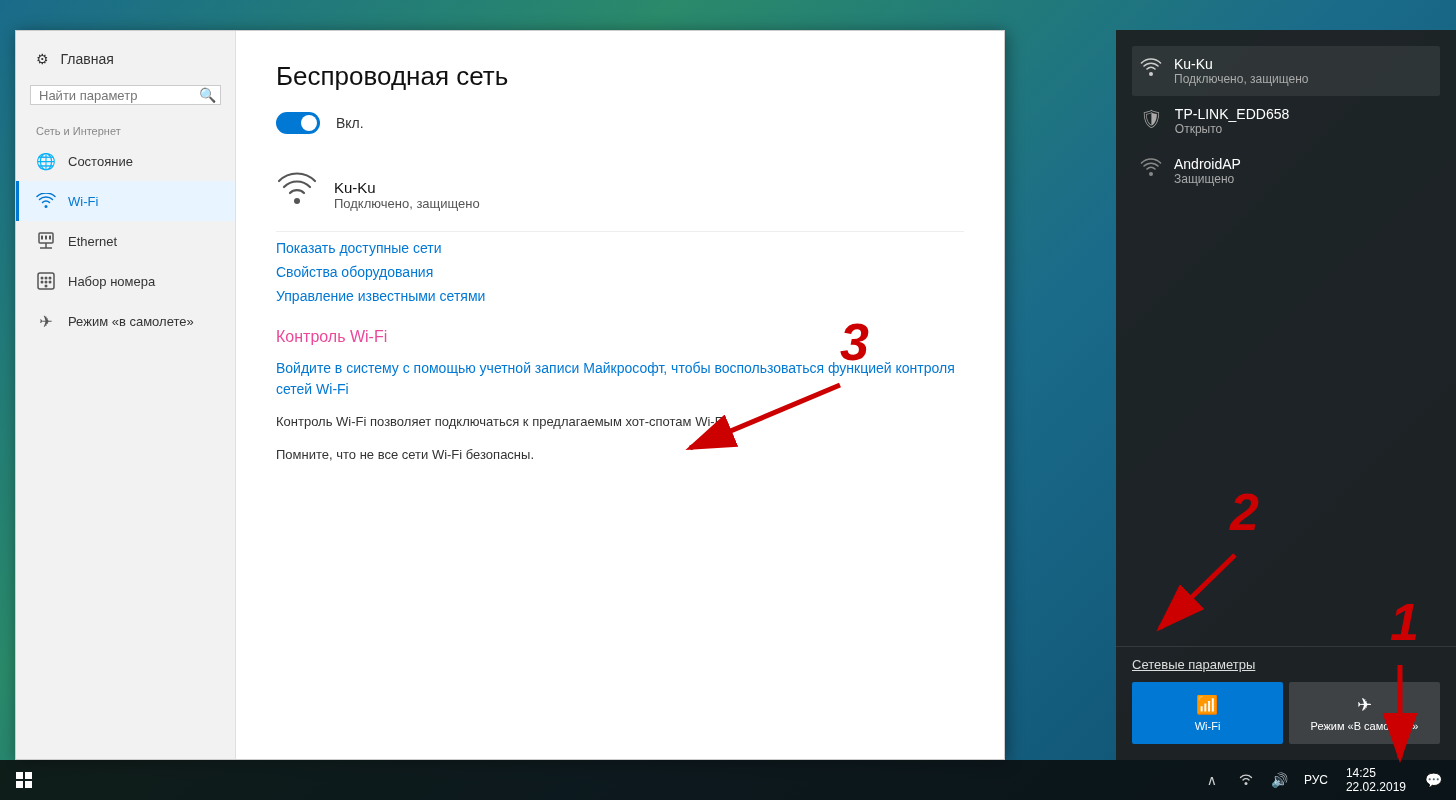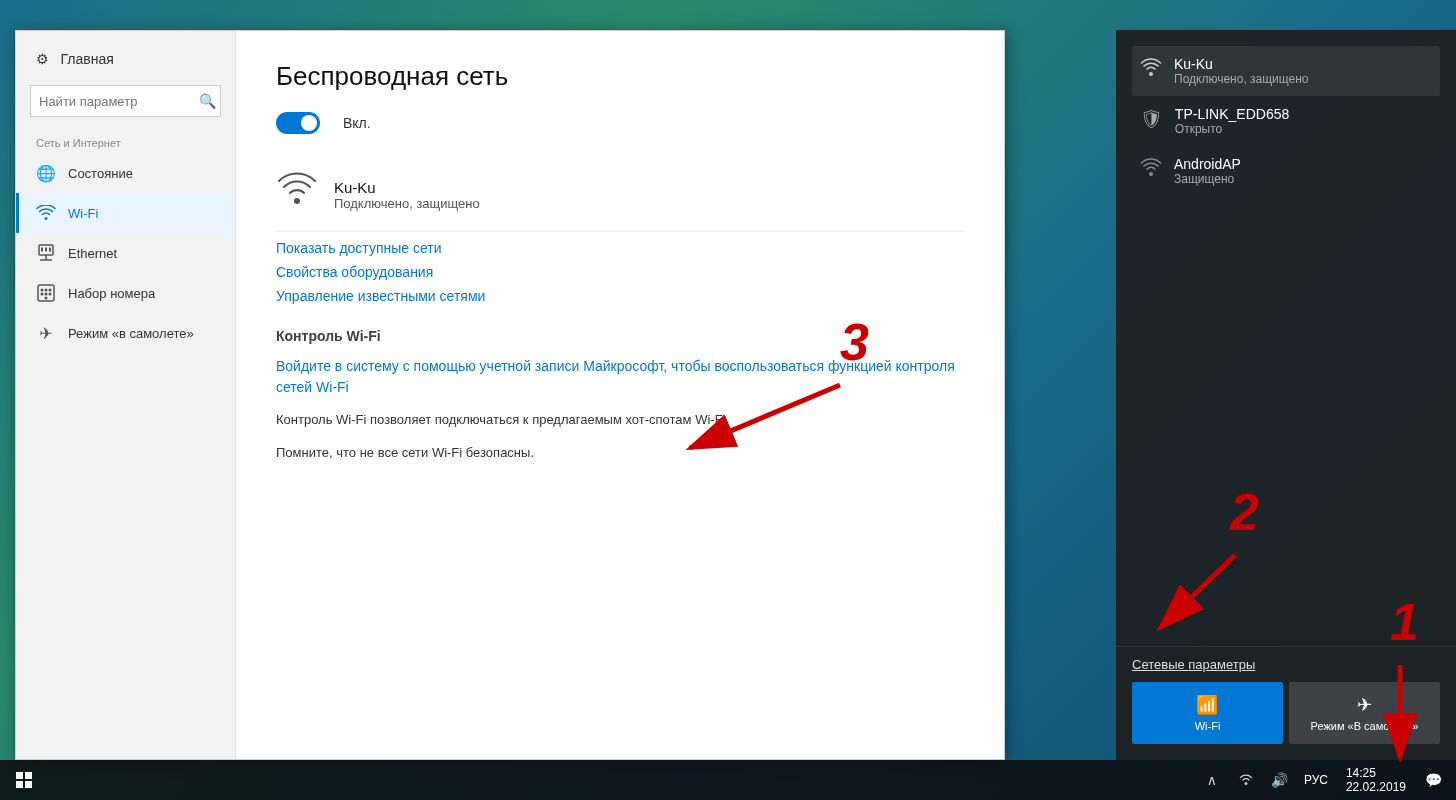--- a/index.html
+++ b/index.html
@@ -91,21 +91,21 @@
       font-size: 14px;
     }
 
     .search-box {
       margin: 8px 14px;
       position: relative;
     }
 
     .search-input {
       width: 100%;
-      height: 32px;
+      height: 20px;
       border: 1px solid #ccc;
       background: white;
       padding: 0 30px 0 8px;
       font-size: 13px;
       color: #666;
       outline: none;
     }
 
     .search-icon-btn {
       position: absolute;
@@ -174,21 +174,21 @@
     .page-title {
       font-size: 26px;
       font-weight: 400;
       color: #111;
       margin-bottom: 20px;
     }
 
     .wifi-toggle-row {
       display: flex;
       align-items: center;
-      gap: 23px;
+      gap: 16px;
       margin-bottom: 24px;
     }
 
     .toggle-switch {
       width: 44px;
       height: 22px;
       background: #0078d4;
       border-radius: 11px;
       position: relative;
       cursor: pointer;
@@ -243,23 +243,23 @@
       text-decoration: none;
       display: block;
       margin: 8px 0;
       background: none;
       border: none;
       padding: 0;
       text-align: left;
     }
 
     .section-title {
-      font-size: 14px;
-      font-weight: 700;
-      color: #404040;
+      font-size: 16px;
+      font-weight: 400;
+      color: #ec4899;
       margin: 24px 0 12px 0;
     }
 
     .wifi-control-link {
       color: #0078d4;
       font-size: 14px;
       cursor: pointer;
       display: block;
       margin-bottom: 12px;
       line-height: 1.5;

